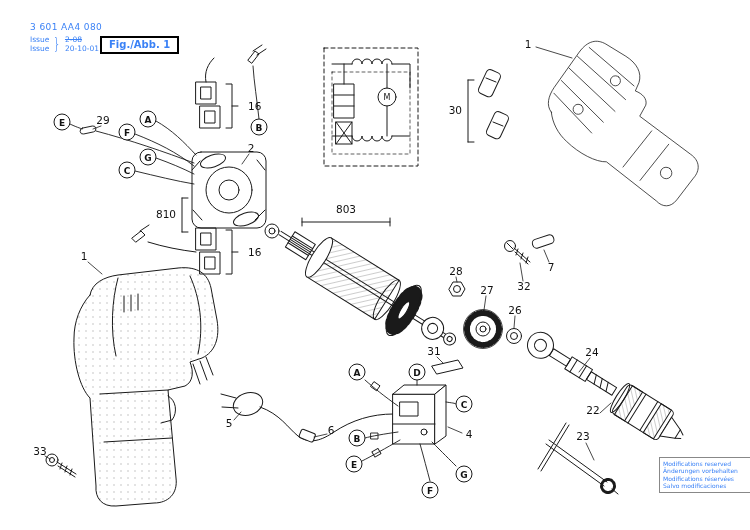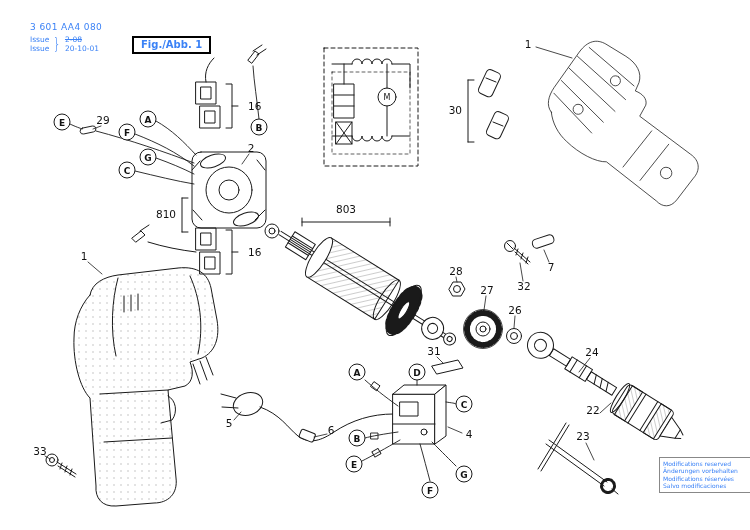--- a/index.html
+++ b/index.html
@@ -5,21 +5,21 @@
   html,body{margin:0;padding:0;background:#fff;}
   .page{position:relative;width:750px;height:530px;background:#ffffff;overflow:hidden;
         font-family:"DejaVu Sans",sans-serif;color:#3b82f6;}
   .doc-header{position:absolute;left:30px;top:22px;font-size:9px;line-height:11px;}
   .part-number{letter-spacing:.4px;}
   .stand-issue{display:flex;align-items:center;gap:3px;margin-top:2px;font-size:7.5px;line-height:9px;}
   .si-col{display:flex;flex-direction:column;}
   .brace{font-size:15px;font-weight:300;transform:scaleX(.8);}
   .old-date{text-decoration:line-through;}
   .fig-box{position:absolute;left:100px;top:36px;border:2px solid #000;padding:1px 7px 2px;
-           font-size:10px;font-weight:bold;background:#fff;margin-left:32px;}
+           font-size:10px;font-weight:bold;background:#fff;}
   .footer-note{position:absolute;left:659px;top:457px;width:88px;border:1px solid #888;
                padding:2px 3px;font-size:6px;line-height:7.4px;background:#fff;}
   svg{position:absolute;left:0;top:0;}
   svg text{font-family:"DejaVu Sans",sans-serif;fill:#111;stroke:none;}
   .callout{font-size:10.5px;}
   .letter{font-size:9px;font-weight:bold;}
 </style>
 </head>
 <body>
 

